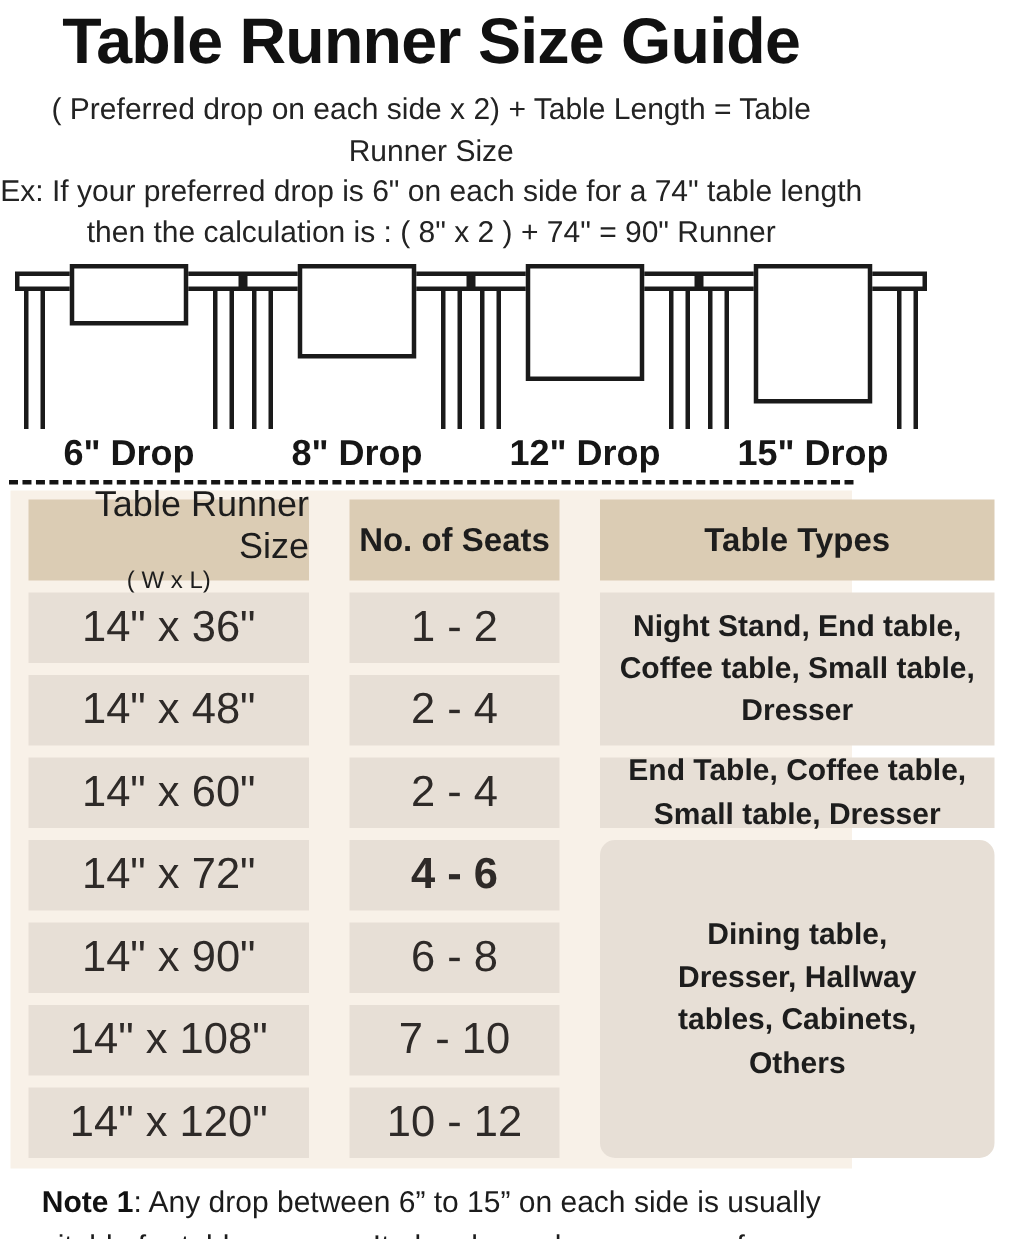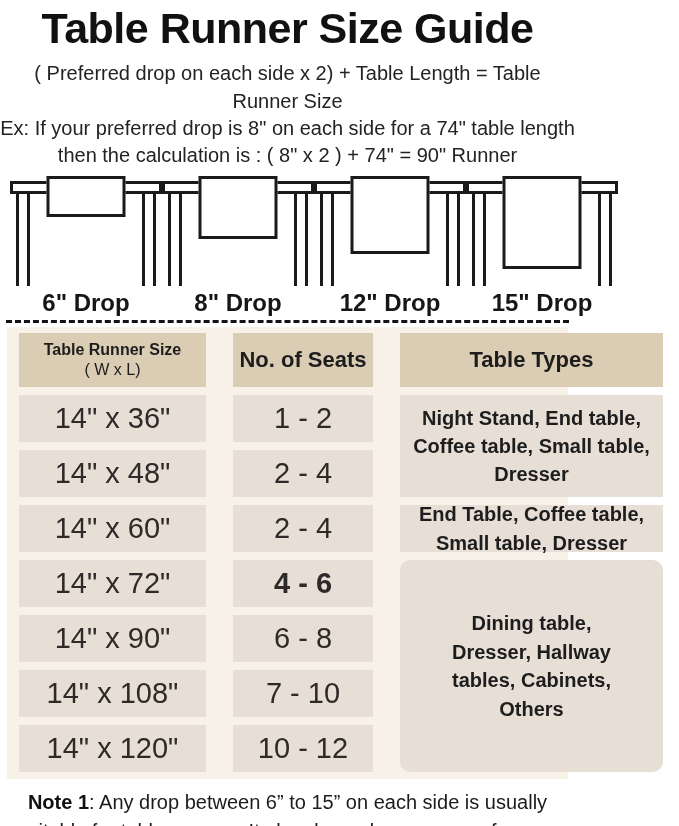--- a/index.html
+++ b/index.html
@@ -72,21 +72,21 @@
     display:grid;
     grid-template-columns:187px 140px 263px;
     grid-template-rows:54px repeat(7,47px);
     column-gap:27px;row-gap:8px;
   }
   .hdr{
     background:var(--hdr-bg);
     display:flex;flex-direction:column;align-items:center;justify-content:center;
     text-align:center;color:#1d1d1d;
   }
-  .hdr-line1{font-size:16px;font-weight:700;line-height:1.15;}
+  .hdr-line1{font-size:24px;font-weight:400;line-height:1.15;text-align:right;}
   .hdr-line2{font-size:16px;line-height:1.2;}
   .hdr-single{font-size:22px;font-weight:700;}
   .cell{
     background:var(--cell-bg);
     display:flex;align-items:center;justify-content:center;
     font-size:29px;color:#2e2a28;text-align:center;
   }
   .type-box{
     background:var(--cell-bg);
     display:flex;align-items:center;justify-content:center;text-align:center;
@@ -106,21 +106,21 @@
   .notes strong{font-weight:700;color:#111;}
 </style>
 </head>
 <body>
 
 <div class="page">
 
   <header class="top">
     <h1>Table Runner Size Guide</h1>
     <p>( Preferred drop on each side x 2) + Table Length = Table Runner Size</p>
-    <p>Ex: If your preferred drop is 8" on each side for a 74" table length</p>
+    <p>Ex: If your preferred drop is 6" on each side for a 74" table length</p>
     <p>then the calculation is : ( 8" x 2 ) + 74" = 90" Runner</p>
   </header>
 
   <div class="illustrations" id="illustrations">
       <figure class="illu">
         <div class="graphic">
           <div class="tabletop"></div>
           <div class="leg leg-l"></div>
           <div class="leg leg-r"></div>
           <div class="runner" style="height: 41px;"></div>

